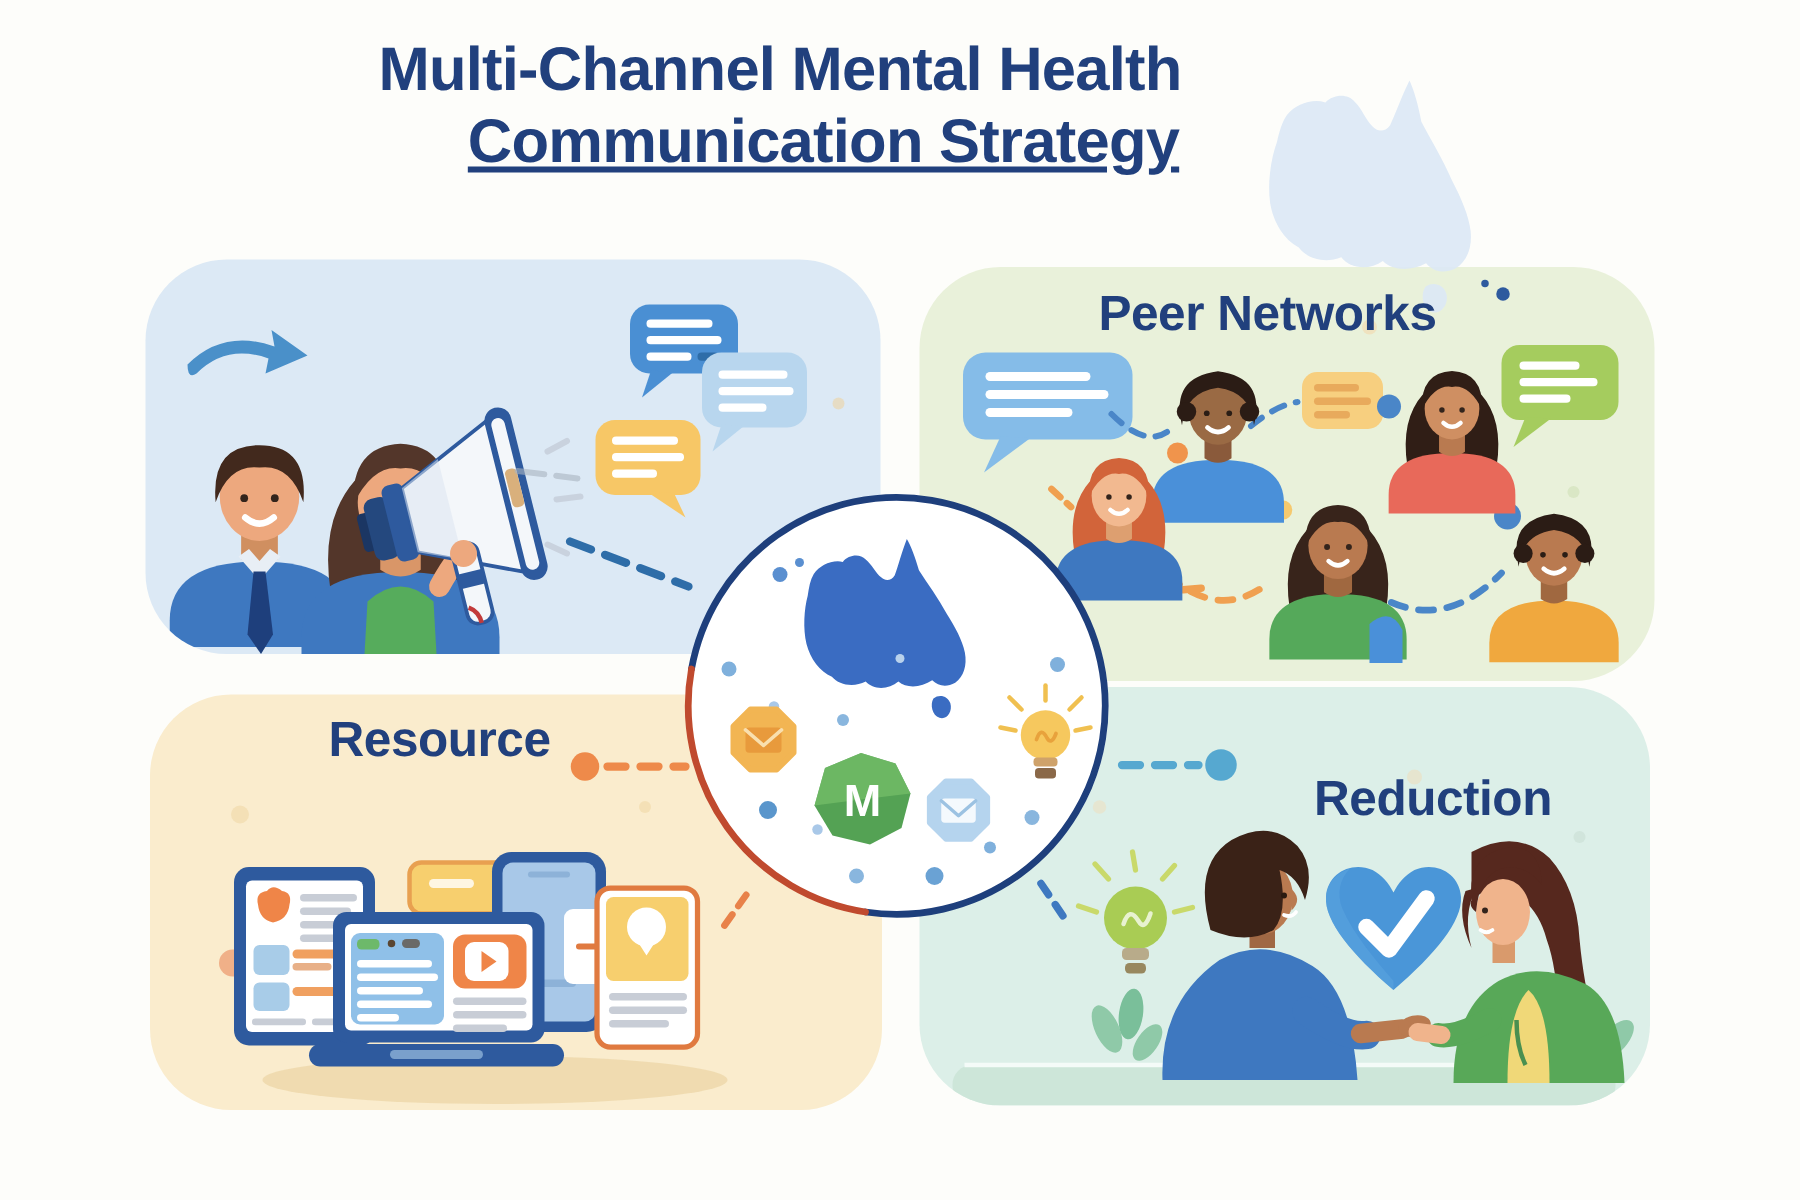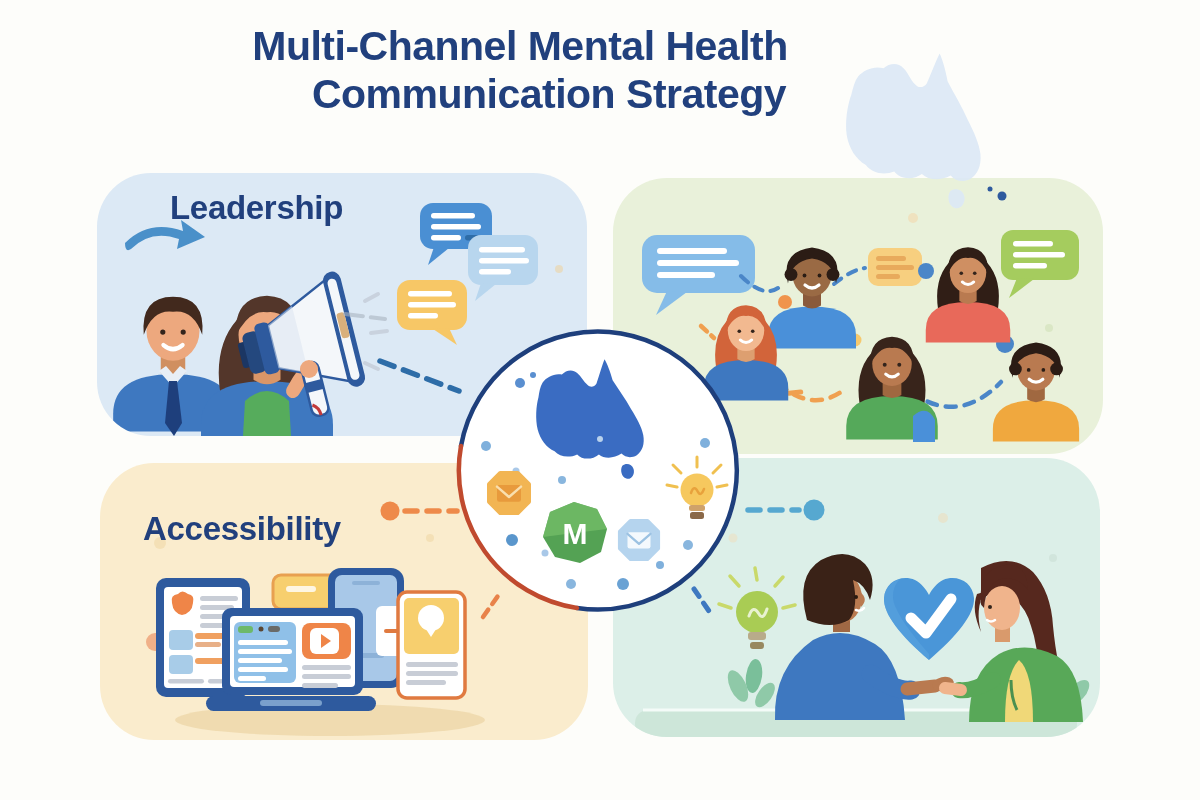--- a/index.html
+++ b/index.html
@@ -1,20 +1,20 @@
 <!DOCTYPE html>
 <html style="--c-heading: #21407d; --c-leadership_bg: #dce9f5; --c-peer_bg: #e9f1da; --c-resource_bg: #faeccd; --c-stigma_bg: #dcefe8; --c-circle_border: #1e3f7c; --c-circle_accent: #c04a2e; --c-map_blue: #3a6cc2; --c-watermark: #dde9f6; --c-connector_blue: #2e6da8; --c-connector_orange: #ee8a4a;"><head>
 <meta charset="utf-8">
 <style>
   html,body{margin:0;padding:0;background:#ffffff;}
   .canvas{position:relative;width:1200px;height:800px;background:#fdfdfa;overflow:hidden;
           font-family:"Liberation Sans",sans-serif;}
   .title{position:absolute;left:100px;top:22px;width:840px;text-align:center;z-index:5;
          color:var(--c-heading,#21407d);font-weight:bold;font-size:41px;line-height:1.18;letter-spacing:-0.5px;}
-  .title .l2{transform:translateX(29px);}
+  .title .l2{transform:translateX(29px);text-decoration:underline;}
   .panel{position:absolute;border-radius:54px;overflow:hidden;z-index:2;}
   .panel svg{position:absolute;left:0;top:0;}
   #panel-leadership{left:97px;top:173px;width:490px;height:263px;background:var(--c-leadership_bg,#dce9f5);}
   #panel-peer{left:613px;top:178px;width:490px;height:276px;background:var(--c-peer_bg,#e9f1da);}
   #panel-resource{left:100px;top:463px;width:488px;height:277px;background:var(--c-resource_bg,#faeccd);}
   #panel-stigma{left:613px;top:458px;width:487px;height:279px;background:var(--c-stigma_bg,#dcefe8);}
   .plabel{position:absolute;z-index:5;color:var(--c-heading,#21407d);font-weight:bold;font-size:33px;
           letter-spacing:-0.3px;white-space:nowrap;}
   #watermark{position:absolute;left:818px;top:36px;z-index:3;opacity:0.92;}
   #overlay{position:absolute;left:0;top:0;z-index:4;pointer-events:none;}
@@ -138,21 +138,20 @@
       <g stroke="#c9d2de" stroke-width="4" stroke-linecap="round">
         <line x1="268" y1="128" x2="281" y2="121"></line>
         <line x1="274" y1="160" x2="290" y2="158"></line>
         <line x1="268" y1="190" x2="281" y2="196"></line>
       </g>
       <line x1="248" y1="141" x2="288" y2="146" stroke="#aab4c0" stroke-width="4" stroke-dasharray="18,8" stroke-linecap="round" opacity="0.6"></line>
       <circle cx="462" cy="96" r="4" fill="#e9d8b8" opacity="0.8"></circle>
       <circle cx="432" cy="210" r="3.5" fill="#cfdef0" opacity="0.9"></circle>
     </svg>
   </section>
-  <div class="plabel" style="left:170px;top:189px;">Leadership</div>
 
   <section class="panel" id="panel-peer">
     <svg width="490" height="276" viewBox="0 0 490 276">
       <circle cx="300" cy="40" r="5" fill="#f0dfb8" opacity="0.8"></circle>
       <circle cx="92" cy="72" r="5" fill="#f5e6c0" opacity="0.8"></circle>
       <circle cx="436" cy="150" r="4" fill="#d8e6c2" opacity="0.9"></circle>
       <g>
         <rect x="29" y="57" width="113" height="58" rx="15" fill="#85bce8"></rect>
         <path d="M54,113 L43,137 L74,114 Z" fill="#85bce8"></path>
         <rect x="44" y="70" width="70" height="6" rx="3" fill="#fff"></rect>
@@ -189,20 +188,21 @@
       <circle cx="392" cy="166" r="9" fill="#4a86c8"></circle>
 
       <use href="#bustCurly" x="149" y="62" width="100" height="112" style="--shirt:#4a90d9;--skin:#9a6a44;--skinD:#8a5a3b;--hair:#2b1c15"></use>
       <use href="#bustLong" x="85" y="118" width="96" height="108" style="--shirt:#3e78c0;--skin:#f2b990;--skinD:#dd9f70;--hair:#d2643a"></use>
       <use href="#bustLong" x="227" y="150" width="104" height="114" style="--shirt:#55a95a;--skin:#b97a50;--skinD:#a06840;--hair:#38241b"></use>
       <path d="M300,238 Q314,226 322,242 L322,264 L300,264 Z" fill="#4a90d9"></path>
       <use href="#bustLong" x="307" y="60" width="96" height="108" style="--shirt:#e8695a;--skin:#cf8f62;--skinD:#b97a50;--hair:#301e16"></use>
       <use href="#bustCurly" x="374" y="158" width="98" height="108" style="--shirt:#f0a83e;--skin:#b97a50;--skinD:#a06840;--hair:#2b1c15"></use>
     </svg>
   </section>
+  <div class="plabel" style="left:680px;top:190px;width:330px;text-align:center;">Peer Networks</div>
 
   <section class="panel" id="panel-resource">
     <svg width="488" height="277" viewBox="0 0 488 277">
       <circle cx="60" cy="80" r="6" fill="#f2ddb0" opacity="0.8"></circle>
       <circle cx="420" cy="120" r="5" fill="#f2ddb0" opacity="0.8"></circle>
       <circle cx="330" cy="75" r="4" fill="#f2ddb0" opacity="0.8"></circle>
       <ellipse cx="230" cy="257" rx="155" ry="16" fill="#eed9ad" opacity="0.9"></ellipse>
       <g>
 
         <rect x="46" y="170" width="28" height="18" rx="9" fill="#f0b088"></rect>
@@ -256,21 +256,21 @@
         <rect x="210" y="165" width="29" height="26" rx="6" fill="#ffffff"></rect>
         <path d="M221,171 L231,178 L221,185 Z" fill="#ef8548"></path>
         <rect x="202" y="202" width="49" height="5" rx="2.5" fill="#c8cdd6"></rect>
         <rect x="202" y="211" width="49" height="5" rx="2.5" fill="#c8cdd6"></rect>
         <rect x="202" y="220" width="36" height="5" rx="2.5" fill="#c8cdd6"></rect>
         <rect x="106" y="233" width="170" height="15" rx="7.5" fill="#2e5a9e"></rect>
         <rect x="160" y="237" width="62" height="6" rx="3" fill="#7aa0cc"></rect>
       </g>
     </svg>
   </section>
-  <div class="plabel" style="left:143px;top:510px;">Accessibility</div>
+  <div class="plabel" style="left:219px;top:474px;">Resource</div>
 
   <section class="panel" id="panel-stigma">
     <svg width="487" height="279" viewBox="0 0 487 279">
       <circle cx="330" cy="60" r="5" fill="#e9e2c8" opacity="0.8"></circle>
       <circle cx="440" cy="100" r="4" fill="#cfe3da" opacity="0.9"></circle>
       <circle cx="120" cy="80" r="4.5" fill="#e9e2c8" opacity="0.7"></circle>
       <rect x="22" y="252" width="442" height="27" rx="13" fill="#cde6d9"></rect>
       <line x1="30" y1="252" x2="456" y2="252" stroke="#f4fbf8" stroke-width="3"></line>
       <g>
         <ellipse cx="125" cy="228" rx="8" ry="17" fill="#8fc9a8" transform="rotate(-25 125 228)"></ellipse>
@@ -326,20 +326,21 @@
         <circle cx="377" cy="149" r="2" fill="#33241c"></circle>
         <path d="M374,162 Q378,165 382,162" stroke="#fff" stroke-width="2.5" fill="none" stroke-linecap="round"></path>
         <path d="M356,264 Q356,214 386,196 Q412,182 444,198 Q468,212 470,264 Z" fill="#58a858"></path>
         <path d="M392,264 Q392,216 406,202 Q420,214 420,264 Z" fill="#f0d878"></path>
         <path d="M398,222 Q398,240 404,252" stroke="#4a9050" stroke-width="3" fill="none"></path>
         <path d="M380,222 Q358,234 346,232" stroke="#58a858" stroke-width="16" stroke-linecap="round" fill="none"></path>
         <path d="M348,232 L332,230" stroke="#f0b48c" stroke-width="12" stroke-linecap="round" fill="none"></path>
       </g>
     </svg>
   </section>
+  <div class="plabel" style="left:876px;top:513px;">Reduction</div>
 
   <svg id="overlay" width="1200" height="800">
     <line x1="380" y1="361" x2="459" y2="391" stroke="var(--c-connector_blue,#2e6da8)" stroke-width="5.5" stroke-dasharray="15,10" stroke-linecap="round"></line>
     <circle cx="390" cy="511" r="9.5" fill="var(--c-connector_orange,#ee8a4a)"></circle>
     <line x1="405" y1="511" x2="457" y2="511" stroke="var(--c-connector_orange,#ee8a4a)" stroke-width="5.5" stroke-dasharray="12,10" stroke-linecap="round"></line>
     <line x1="748" y1="510" x2="799" y2="510" stroke="#56a8d0" stroke-width="5.5" stroke-dasharray="12,10" stroke-linecap="round"></line>
     <circle cx="814" cy="510" r="10.5" fill="#56a8d0"></circle>
     <line x1="694" y1="589" x2="713" y2="617" stroke="#3e78c0" stroke-width="5" stroke-dasharray="9,8" stroke-linecap="round"></line>
     <line x1="483" y1="617" x2="500" y2="593" stroke="#e8824a" stroke-width="4.5" stroke-dasharray="9,7" stroke-linecap="round"></line>
     <circle cx="1002" cy="196" r="4.5" fill="#2e5a9e"></circle>

